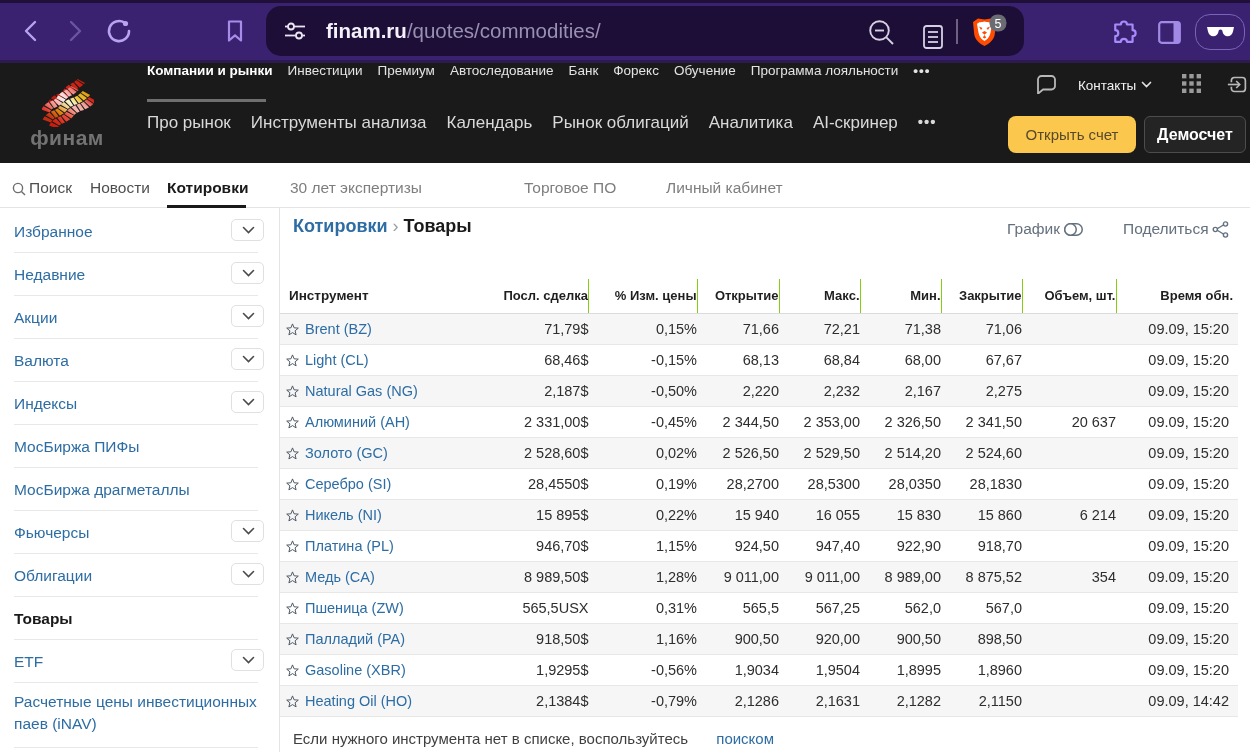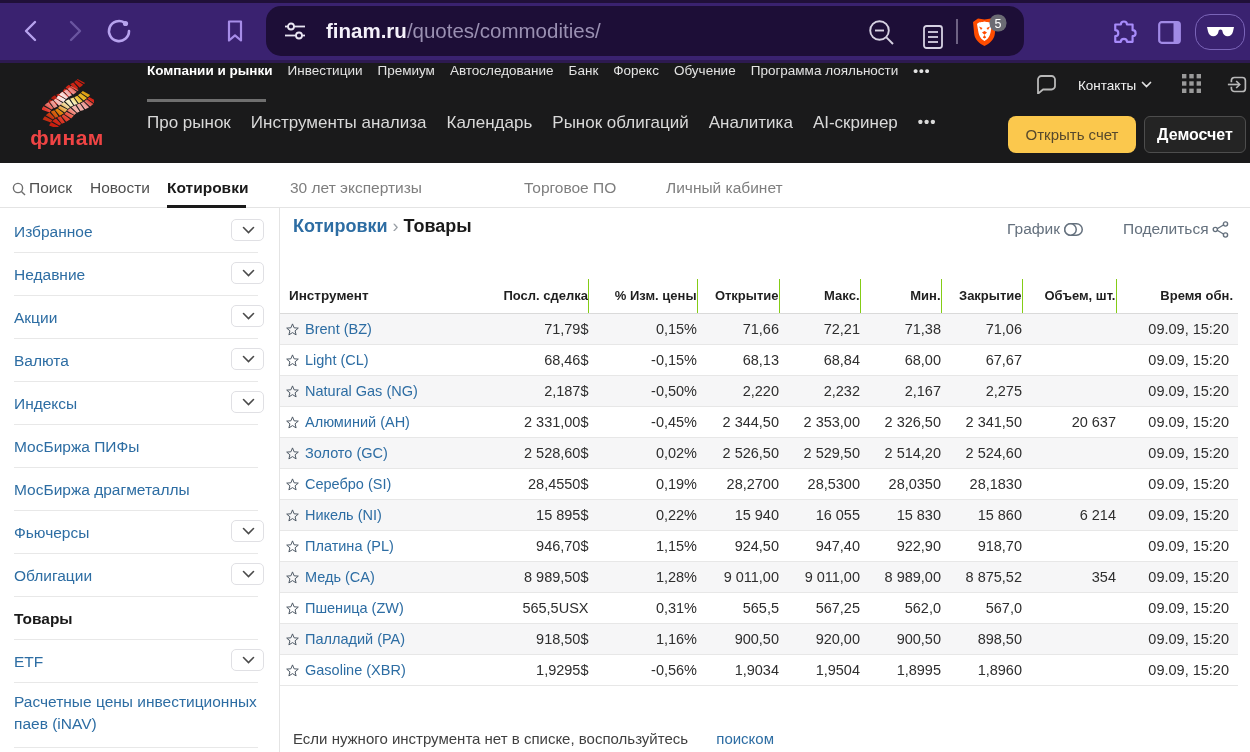--- a/index.html
+++ b/index.html
@@ -162,21 +162,21 @@
             <stop offset="1" stop-color="#d62114"></stop>
       </linearGradient>
     </defs>
     <g fill="none" stroke-linecap="butt" transform="translate(-5.5,0) scale(1.28,1)">
       <path d="M12,27 C16,18 19,23 24,15 C28,8 31,10 35,4" stroke="url(#lg1)" stroke-width="7" stroke-dasharray="3.1 0.9"></path>
       <path d="M7,34 C11,25 14,30 19,22 C23,15 26,17 30,11" stroke="url(#lg2)" stroke-width="7" stroke-dasharray="3.1 0.9"></path>
       <path d="M8,44 C12,35 16,39 21,31 C26,23 32,26 39,16" stroke="url(#lg3)" stroke-width="7" stroke-dasharray="3.1 0.9"></path>
       <path d="M13,50 C17,41 21,45 26,37 C31,29 37,32 44,22" stroke="url(#lg4)" stroke-width="7" stroke-dasharray="3.1 0.9"></path>
     </g>
   </svg>
-  <div class="abs" style="left:27px;top:63px;width:80px;text-align:center;font-size:21px;font-weight:700;color:#ef4444;letter-spacing:0.5px;">финам</div>
+  <div class="abs" style="left:27px;top:63px;width:80px;text-align:center;font-size:21px;font-weight:700;color:#737373;letter-spacing:0.5px;">финам</div>
   <div class="nav1">
         <span class="active">Компании и рынки</span>
         <span>Инвестиции</span>
         <span>Премиум</span>
         <span>Автоследование</span>
         <span>Банк</span>
         <span>Форекс</span>
         <span>Обучение</span>
         <span>Программа лояльности</span>
         <span style="letter-spacing:1px;font-weight:700;">•••</span>
@@ -524,19 +524,32 @@
                 </svg><a style="color:#2d6da3">Gasoline (XBR)</a></td>
               <td>1,9295$</td>
               <td>-0,56%</td>
               <td>1,9034</td>
               <td>1,9504</td>
               <td>1,8995</td>
               <td>1,8960</td>
               <td></td>
               <td class="tm">09.09, 15:20</td>
             </tr>
+            <tr class="g">
+              <td class="inst"><svg class="star" width="13" height="13" viewBox="0 0 13 13">
+                  <path d="M6.5,0.9 L8.1,4.8 L12.3,5.1 L9.1,7.8 L10.1,11.9 L6.5,9.6 L2.9,11.9 L3.9,7.8 L0.7,5.1 L4.9,4.8 Z" fill="none" stroke="#4f5a66" stroke-width="1" stroke-linejoin="round"></path>
+                </svg><a style="color:#2d6da3">Heating Oil (HO)</a></td>
+              <td>2,1384$</td>
+              <td>-0,79%</td>
+              <td>2,1286</td>
+              <td>2,1631</td>
+              <td>2,1282</td>
+              <td>2,1150</td>
+              <td></td>
+              <td class="tm">09.09, 14:42</td>
+            </tr>
           </tbody>
         </table>
       </div>
   <div id="footnote">Если нужного инструмента нет в списке, воспользуйтесь <a>поиском</a></div>
 </div>
 
 </div>
 
 </body></html>

